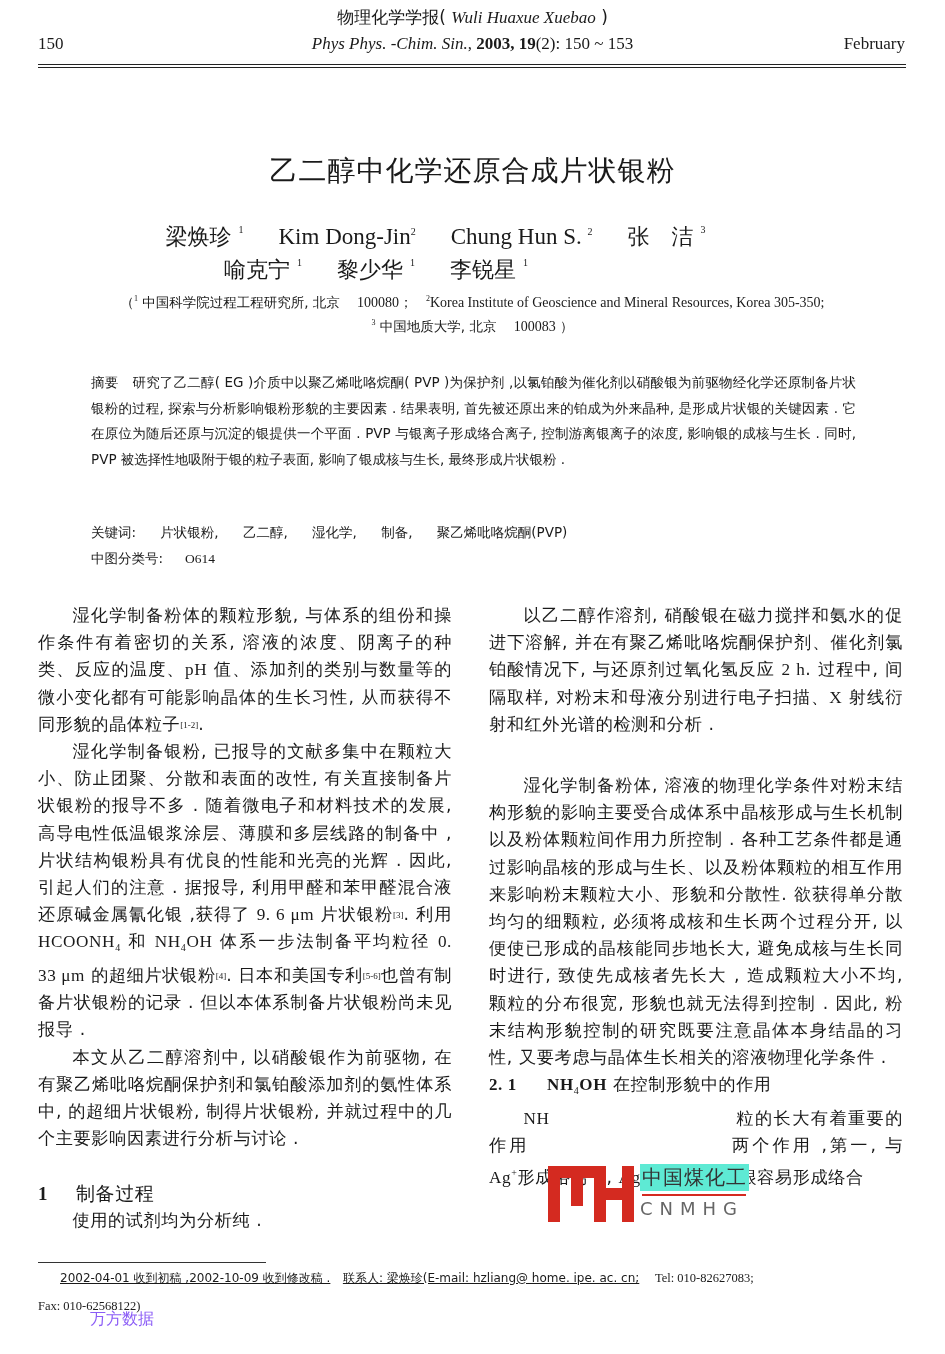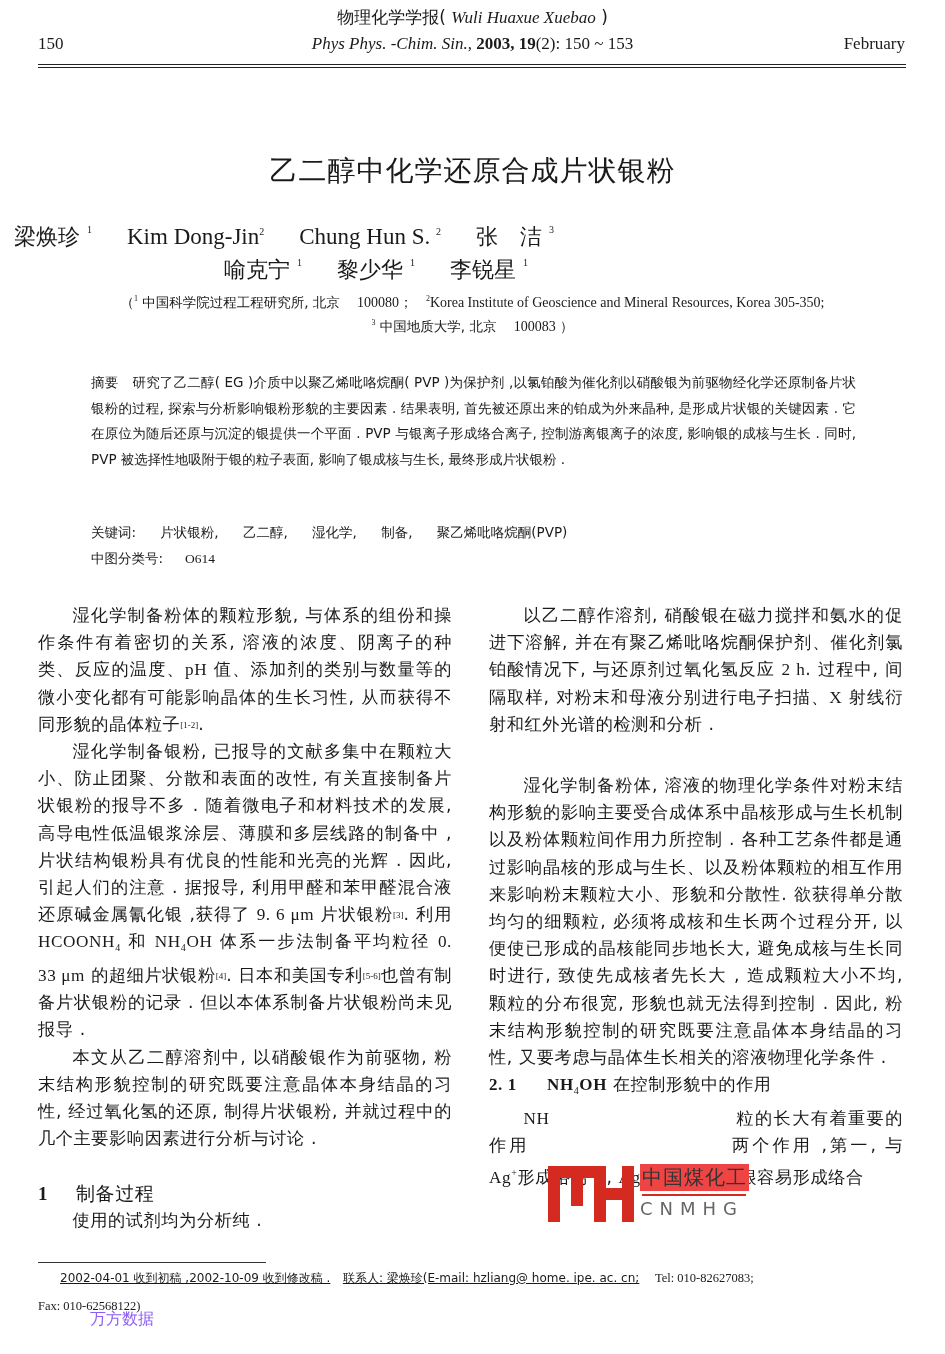--- a/index.html
+++ b/index.html
@@ -13,21 +13,21 @@
   .page-no { left:38px; top:34px; font-size:17px; font-family:"Liberation Serif", serif; }
   .citation { left:0; width:945px; top:34px; text-align:center; font-size:17px; font-family:"Liberation Serif", serif; }
   .citation .it { font-style:italic; }
   .citation b { font-weight:bold; }
   .month { right:40px; top:34px; font-size:17px; font-family:"Liberation Serif", serif; }
   .rule1 { left:38px; width:868px; top:64px; height:0; border-top:1px solid #222; }
   .rule2 { left:38px; width:868px; top:67px; height:0; border-top:1px solid #222; }
 
   
   .title { left:0; width:945px; top:152px; text-align:center; font-size:28px; letter-spacing:1px; }
-  .authors1 { left:0; width:839px; top:222px; font-size:22px; }
+  .authors1 { left:0; width:839px; top:222px; text-align:center; font-size:22px;padding-left:16px; }
   .authors2 { left:0; width:752px; top:255px; text-align:center; font-size:22px; }
   .authors1 .en { font-family:"Liberation Serif", serif; font-size:23px; }
   sup.s { font-size:10px; vertical-align:top; position:relative; top:2px; font-family:"Liberation Serif", serif; }
   .author { margin:0 14px; display:inline-block; }
   .aff1 { left:0; width:945px; top:294px; text-align:center; font-size:13.5px; }
   .aff2 { left:0; width:945px; top:318px; text-align:center; font-size:13.5px; }
   .aff1 .en, .aff2 .en { font-family:"Liberation Serif", serif; font-size:14px; }
   .aff-sup { font-size:8px; vertical-align:top; font-family:"Liberation Serif", serif; }
 
   
@@ -56,21 +56,21 @@
   
   .fn-rule { left:38px; width:228px; top:1262px; border-top:1px solid #333; }
   .fn1 { left:60px; top:1270px; font-size:12.5px; font-family:"Liberation Serif", serif; white-space:nowrap; }
   .fn1 .cn { font-family:"DejaVu Sans", sans-serif; font-size:12px;text-decoration:underline; }
   .fn2 { left:38px; top:1299px; font-size:12.5px; font-family:"Liberation Serif", serif; }
   .wanfang { left:90px; top:1309px; font-size:16px; color:#8b5cf6; }
 
   
   .logo { left:548px; top:1166px; width:238px; height:58px; }
   .logo .bar { position:absolute; background:#d42a20; }
-  .logo .cn { position:absolute; left:92px; top:-2px; font-size:20px; color:#333; letter-spacing:1px; background:#ef4444; padding:0 2px; }
+  .logo .cn { position:absolute; left:92px; top:-2px; font-size:20px; color:#333; letter-spacing:1px; background:#5eead4; padding:0 2px; }
   .logo .uline { position:absolute; left:94px; top:28px; width:104px; height:2px; background:#d42a20; }
   .logo .en { position:absolute; left:92px; top:32px; font-size:18px; color:#666; letter-spacing:7px; background:#fff; }
 </style>
 </head>
 <body>
 
 <div class="abs journal-cn">
   <span>物理化学学报</span><span>( </span><span class="it">Wuli Huaxue Xuebao</span><span> )</span>
 </div>
 <div class="abs page-no">150</div>
@@ -114,21 +114,21 @@
   <span class="k">制备,</span>
   <span>聚乙烯吡咯烷酮(PVP)</span>
 </div>
 <div class="abs clc">
   <span>中图分类号:</span><span class="en">O614</span>
 </div>
 
 <div class="abs col col-left">
   <p><span>湿化学制备粉体的颗粒形貌, 与体系的组份和操作条件有着密切的关系, 溶液的浓度、阴离子的种类、反应的温度、</span><span class="en">pH</span><span> 值、添加剂的类别与数量等的微小变化都有可能影响晶体的生长习性, 从而获得不同形貌的晶体粒子</span><span class="ref">[1-2]</span><span>.</span></p>
   <p><span>湿化学制备银粉, 已报导的文献多集中在颗粒大小、防止团聚、分散和表面的改性, 有关直接制备片状银粉的报导不多 . 随着微电子和材料技术的发展, 高导电性低温银浆涂层、薄膜和多层线路的制备中 ,片状结构银粉具有优良的性能和光亮的光辉 . 因此, 引起人们的注意 . 据报导, 利用甲醛和苯甲醛混合液还原碱金属氰化银 ,获得了 </span><span class="en">9. 6 μm</span><span> 片状银粉</span><span class="ref">[3]</span><span>. 利用 </span><span class="en">HCOONH</span><sub class="c">4</sub><span> 和 </span><span class="en">NH</span><sub class="c">4</sub><span class="en">OH</span><span> 体系一步法制备平均粒径 </span><span class="en">0. 33 μm</span><span> 的超细片状银粉</span><span class="ref">[4]</span><span>. 日本和美国专利</span><span class="ref">[5-6]</span><span>也曾有制备片状银粉的记录 . 但以本体系制备片状银粉尚未见报导 .</span></p>
-  <p>本文从乙二醇溶剂中, 以硝酸银作为前驱物, 粉末结构形貌控制的研究既要注意晶体本身结晶的习性, 经过氧化氢的还原, 制得片状银粉, 并就过程中的几个主要影响因素进行分析与讨论 .</p>
+  <p>本文从乙二醇溶剂中, 以硝酸银作为前驱物, 在有聚乙烯吡咯烷酮保护剂和氯铂酸添加剂的氨性体系中, 的超细片状银粉, 制得片状银粉, 并就过程中的几个主要影响因素进行分析与讨论 .</p>
   <div style="height:27px"></div>
   <div class="sec"><span class="num">1</span><span>制备过程</span></div>
   <p>使用的试剂均为分析纯 .</p>
 </div>
 
 <div class="abs col col-right">
   <p><span>以乙二醇作溶剂, 硝酸银在磁力搅拌和氨水的促进下溶解, 并在有聚乙烯吡咯烷酮保护剂、催化剂氯铂酸情况下, 与还原剂过氧化氢反应 </span><span class="en">2 h</span><span>. 过程中, 间隔取样, 对粉末和母液分别进行电子扫描、</span><span class="en">X</span><span> 射线衍射和红外光谱的检测和分析 .</span></p>
   <div style="height:34px"></div>
   <p>湿化学制备粉体, 溶液的物理化学条件对粉末结构形貌的影响主要受合成体系中晶核形成与生长机制以及粉体颗粒间作用力所控制 . 各种工艺条件都是通过影响晶核的形成与生长、以及粉体颗粒的相互作用来影响粉末颗粒大小、形貌和分散性. 欲获得单分散均匀的细颗粒, 必须将成核和生长两个过程分开, 以便使已形成的晶核能同步地长大, 避免成核与生长同时进行, 致使先成核者先长大 , 造成颗粒大小不均, 颗粒的分布很宽, 形貌也就无法得到控制 . 因此, 粉末结构形貌控制的研究既要注意晶体本身结晶的习性, 又要考虑与晶体生长相关的溶液物理化学条件 .</p>
   <div class="sub"><span class="num">2. 1</span><span class="bold">NH</span><sub class="c">4</sub><span class="bold">OH</span><span> 在控制形貌中的作用</span></div>

